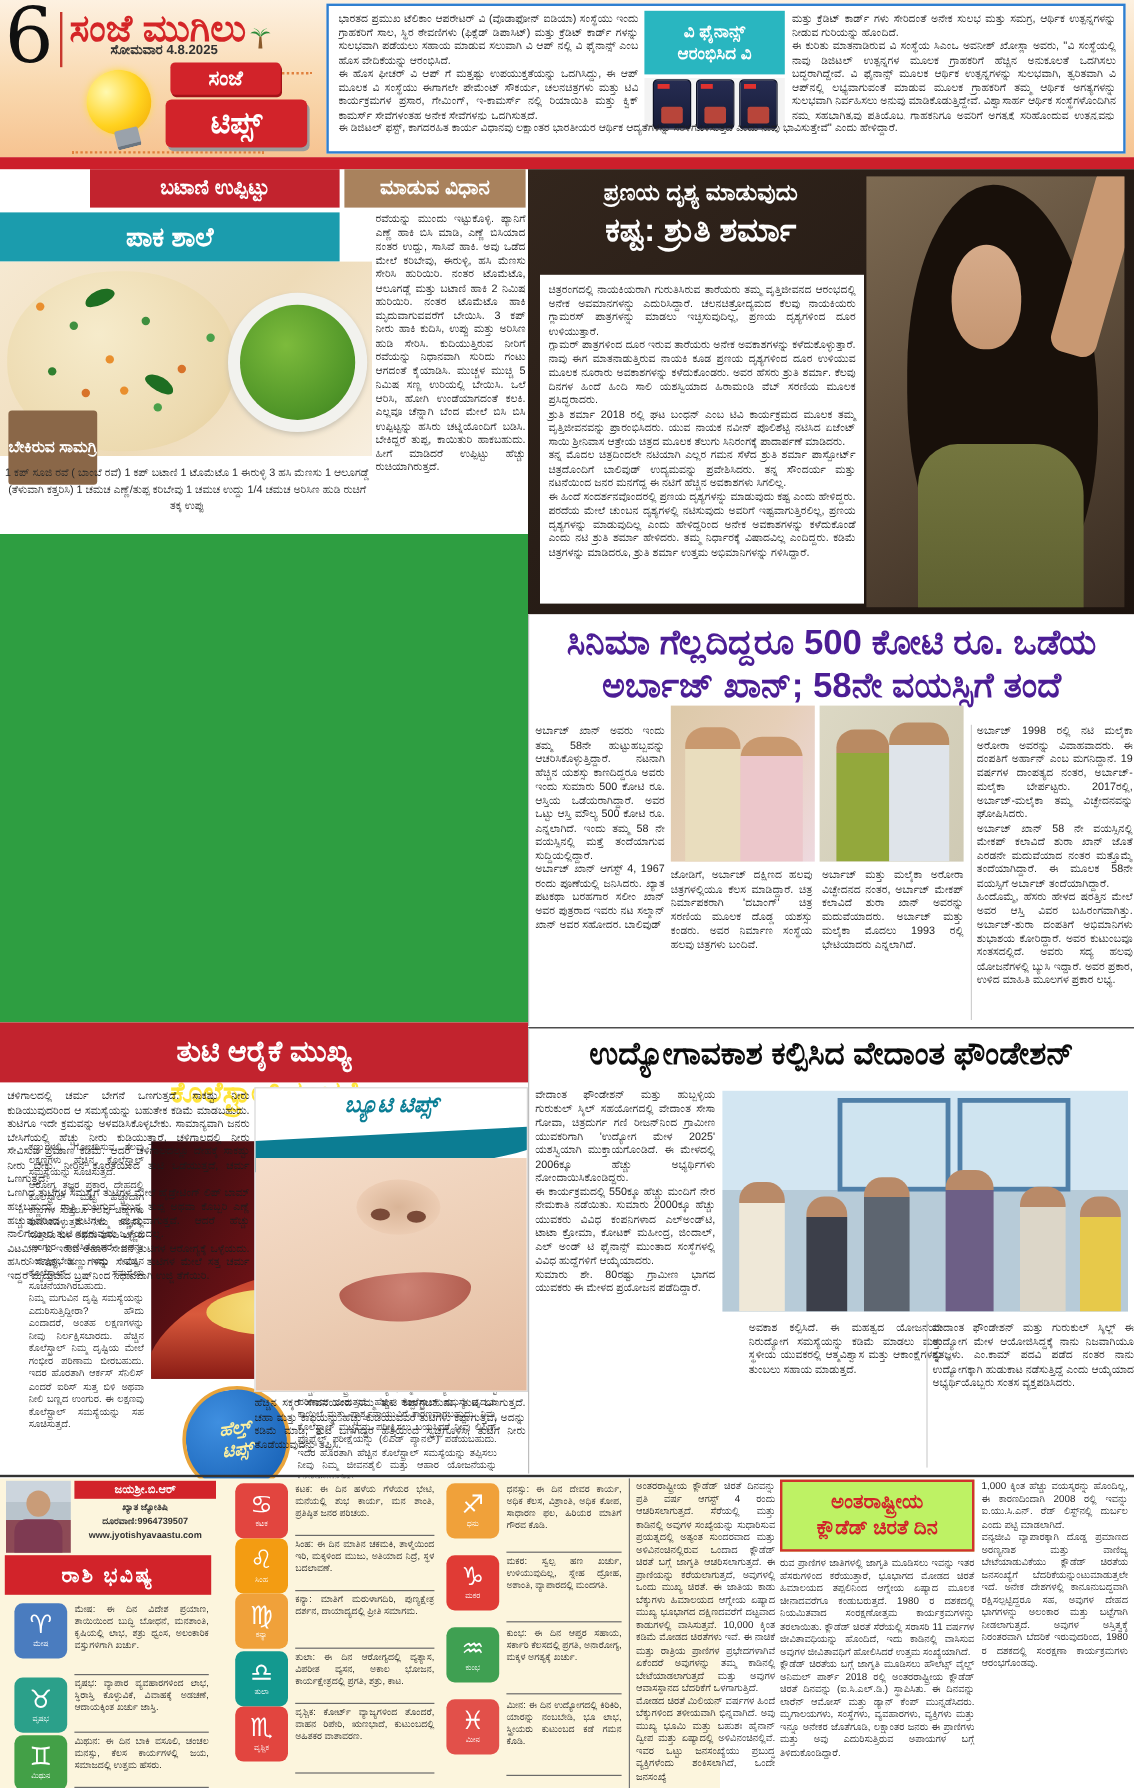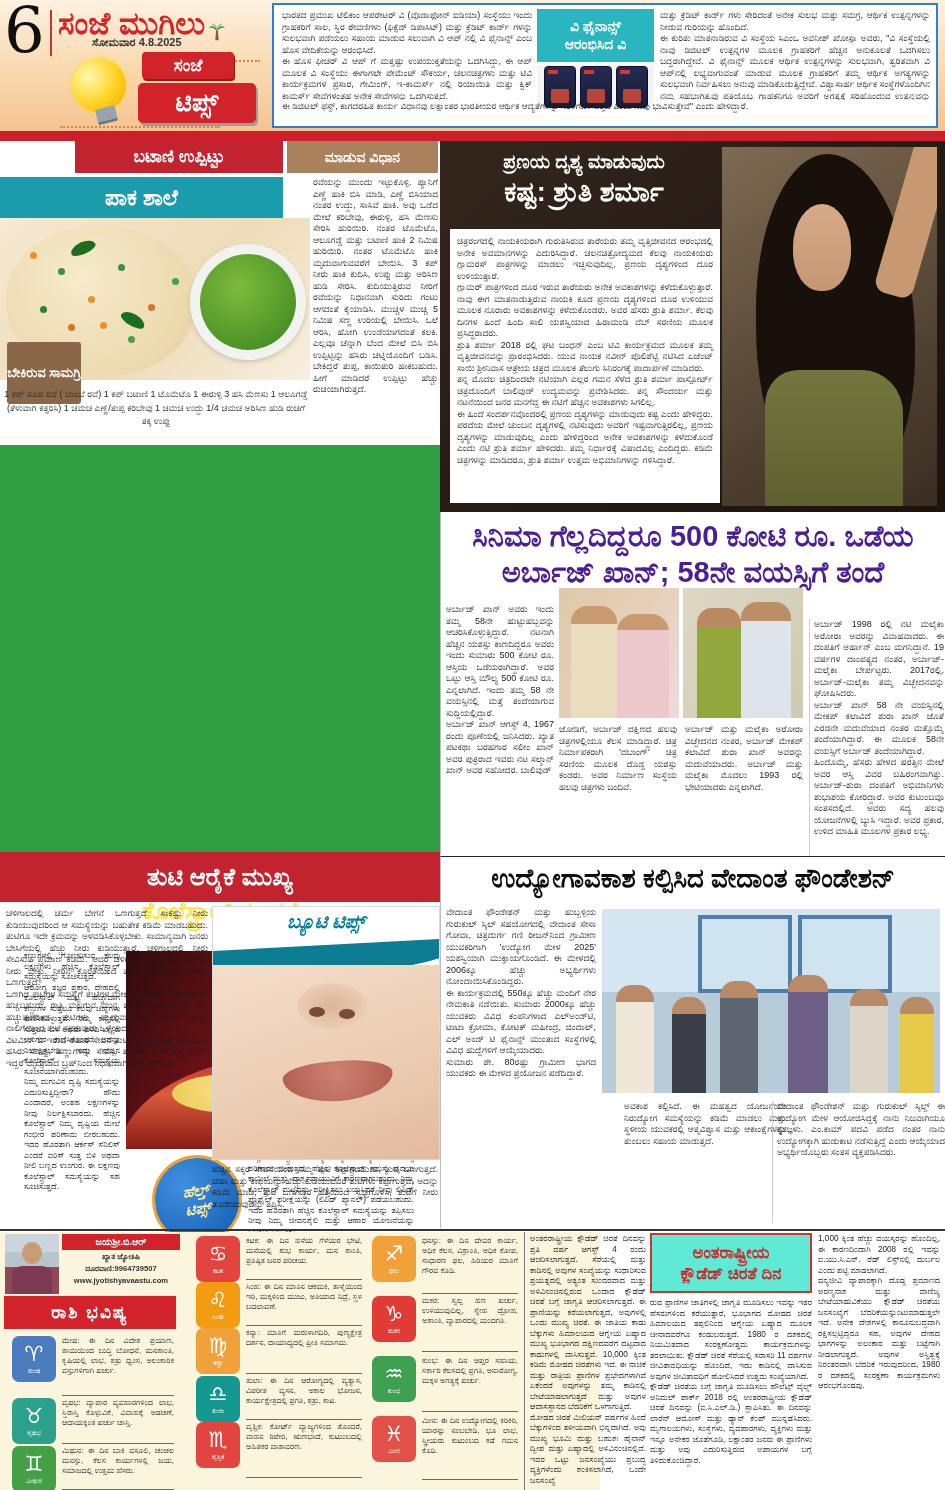--- a/index.html
+++ b/index.html
@@ -28,21 +28,21 @@
   .fin-phones{left:263px;top:60px;width:117px;height:43px;display:flex;gap:4px;justify-content:center;align-items:center;background:#f3f3f3;}
   .phone{width:30px;height:40px;background:linear-gradient(#262c52,#171c38);border:1px solid #0d1126;border-radius:4px;position:relative;overflow:hidden;}
   .phone i{position:absolute;left:3px;top:3px;width:10px;height:4px;background:#e0312e;}
   .phone b{position:absolute;left:6px;bottom:4px;width:18px;height:14px;background:#b8453a;border-radius:2px;}
 
   
   .rule-red{background:#cc1f2b;}
 
   
   .recipe-title{left:75px;top:141px;width:208px;height:32px;background:#c2232e;color:#fff;font-weight:bold;font-size:17px;display:flex;align-items:center;justify-content:center;}
-  .method-title{left:287px;top:141px;width:151px;height:32px;background:#a9825d;color:#fff;font-weight:bold;font-size:14px;display:flex;align-items:center;justify-content:center;}
+  .method-title{left:287px;top:141px;width:151px;height:32px;background:#a9825d;color:#fff;font-weight:bold;font-size:17px;display:flex;align-items:center;justify-content:center;}
   .paka-strip{left:0;top:177px;width:283px;height:41px;background:#1b9cad;color:#fff;font-weight:bold;font-size:22px;display:flex;align-items:center;justify-content:center;}
   .food-photo{left:0;top:218px;width:310px;height:162px;background:linear-gradient(135deg,#f6e9d2,#eedbb8 55%,#f8efe0);overflow:hidden;}
   .upma{position:absolute;left:6px;top:8px;width:190px;height:150px;border-radius:48%;background:radial-gradient(circle at 40% 35%,#f6ebcb,#ecd9ae 70%,#e3cb97);}
   .bits{position:absolute;left:30px;top:34px;width:7px;height:7px;border-radius:50%;background:#e98f2e;
         box-shadow:28px 16px 0 #3f8f3f,58px 44px 0 #e98f2e,88px 12px 0 #3f8f3f,118px 52px 0 #d8732a,142px 26px 0 #4aa04a,38px 72px 0 #d8732a,98px 84px 0 #4aa04a,10px 54px 0 #2f7f2f,70px 70px 0 #e98f2e;}
   .leaf{position:absolute;width:26px;height:12px;background:#1e6e22;border-radius:50% 50% 50% 50%/60% 60% 40% 40%;}
   .chutney-plate{position:absolute;right:4px;top:26px;width:116px;height:116px;border-radius:50%;background:#f2f2ee;box-shadow:0 2px 4px #c9c2b2;}
   .chutney{position:absolute;right:14px;top:36px;width:96px;height:96px;border-radius:50%;background:radial-gradient(circle at 40% 35%,#7dbb3c,#4e9427 70%,#3c7d1e);}
   .ing-label{left:7px;top:342px;width:74px;height:62px;background:#8a6748;color:#fff;font-weight:bold;font-size:13px;line-height:1.25;display:flex;align-items:center;justify-content:center;text-align:center;border-radius:3px;}
   .ing-text{left:4px;top:388px;width:304px;height:56px;font-size:9px;line-height:1.5;text-align:center;color:#2a2a2a;overflow:hidden;}
@@ -116,21 +116,21 @@
   .astro-info{left:62px;top:2px;width:118px;height:60px;text-align:center;}
   .astro-name{background:#d2232a;color:#fff;font-weight:bold;font-size:9.5px;padding:2px 0;}
   .astro-line{font-size:7.6px;color:#333;margin-top:2px;font-weight:bold;}
   .rashi-bar{left:4px;top:64px;width:172px;height:33px;background:#d2232a;color:#fff;font-weight:bold;font-size:17px;display:flex;align-items:center;justify-content:center;letter-spacing:2px;}
   .zrow{position:absolute;display:flex;gap:6px;align-items:flex-start;}
   .zicon{width:44px;height:46px;border-radius:7px;display:flex;flex-direction:column;align-items:center;justify-content:center;color:#fff;flex:0 0 44px;}
   .zsym{font-size:21px;line-height:1;font-family:"DejaVu Sans",sans-serif;}
   .zlabel{font-size:6.5px;margin-top:2px;}
   .ztext{font-size:7.8px;line-height:1.3;text-align:justify;border-bottom:1px solid #6a6a6a;padding-bottom:3px;overflow:hidden;}
   .vrule{left:524px;top:1232px;width:1px;height:258px;background:#777;}
-  .leo-hbox{left:650px;top:1233px;width:162px;height:60px;border:2.5px solid #d2322e;background:#5eead4;color:#d2232a;
+  .leo-hbox{left:650px;top:1233px;width:162px;height:60px;border:2.5px solid #d2322e;background:#bef264;color:#d2232a;
             font-weight:bold;font-size:16.5px;display:flex;flex-direction:column;align-items:center;justify-content:center;text-align:center;line-height:1.3;box-sizing:border-box;}
   .leo-col{font-size:8.2px;}
 </style>
 </head>
 <body>
 
 <div class="page">
 
   <div class="abs header">
     <div class="abs page-num">6</div>
@@ -252,21 +252,21 @@
         <div class="groom"></div>
         <div class="bride"></div>
       </div>
       <div class="couple">
         <div class="malaika"></div>
         <div class="arbaazman"></div>
       </div>
     </div>
     <div class="abs body-text" style="left:118px;top:212px;width:118px;height:126px;">ಜೋಡಿಗೆ, ಅರ್ಬಾಜ್ ದಕ್ಷಿಣದ ಹಲವು ಚಿತ್ರಗಳಲ್ಲಿಯೂ ಕೆಲಸ ಮಾಡಿದ್ದಾರೆ. ಚಿತ್ರ ನಿರ್ಮಾಪಕರಾಗಿ 'ದಬಾಂಗ್' ಚಿತ್ರ ಸರಣಿಯ ಮೂಲಕ ದೊಡ್ಡ ಯಶಸ್ಸು ಕಂಡರು. ಅವರ ನಿರ್ಮಾಣ ಸಂಸ್ಥೆಯ ಹಲವು ಚಿತ್ರಗಳು ಬಂದಿವೆ.</div>
     <div class="abs body-text" style="left:244px;top:212px;width:118px;height:126px;">ಅರ್ಬಾಜ್ ಮತ್ತು ಮಲೈಕಾ ಅರೋರಾ ವಿಚ್ಛೇದನದ ನಂತರ, ಅರ್ಬಾಜ್ ಮೇಕಪ್ ಕಲಾವಿದೆ ಶುರಾ ಖಾನ್ ಅವರನ್ನು ಮದುವೆಯಾದರು. ಅರ್ಬಾಜ್ ಮತ್ತು ಮಲೈಕಾ ಮೊದಲು 1993 ರಲ್ಲಿ ಭೇಟಿಯಾದರು ಎನ್ನಲಾಗಿದೆ.</div>
-    <div class="abs body-text" style="left:368px;top:92px;width:130px;height:246px;border-left:1px solid #cfcfcf;padding-left:4px;margin-top:15px;">ಅರ್ಬಾಜ್ 1998 ರಲ್ಲಿ ನಟಿ ಮಲೈಕಾ ಅರೋರಾ ಅವರನ್ನು ವಿವಾಹವಾದರು. ಈ ದಂಪತಿಗೆ ಅರ್ಹಾನ್ ಎಂಬ ಮಗನಿದ್ದಾನೆ. 19 ವರ್ಷಗಳ ದಾಂಪತ್ಯದ ನಂತರ, ಅರ್ಬಾಜ್-ಮಲೈಕಾ ಬೇರ್ಪಟ್ಟರು. 2017ರಲ್ಲಿ, ಅರ್ಬಾಜ್-ಮಲೈಕಾ ತಮ್ಮ ವಿಚ್ಛೇದನವನ್ನು ಘೋಷಿಸಿದರು.
+    <div class="abs body-text" style="left:368px;top:92px;width:130px;height:246px;border-left:1px solid #cfcfcf;padding-left:4px;">ಅರ್ಬಾಜ್ 1998 ರಲ್ಲಿ ನಟಿ ಮಲೈಕಾ ಅರೋರಾ ಅವರನ್ನು ವಿವಾಹವಾದರು. ಈ ದಂಪತಿಗೆ ಅರ್ಹಾನ್ ಎಂಬ ಮಗನಿದ್ದಾನೆ. 19 ವರ್ಷಗಳ ದಾಂಪತ್ಯದ ನಂತರ, ಅರ್ಬಾಜ್-ಮಲೈಕಾ ಬೇರ್ಪಟ್ಟರು. 2017ರಲ್ಲಿ, ಅರ್ಬಾಜ್-ಮಲೈಕಾ ತಮ್ಮ ವಿಚ್ಛೇದನವನ್ನು ಘೋಷಿಸಿದರು.
 ಅರ್ಬಾಜ್ ಖಾನ್ 58 ನೇ ವಯಸ್ಸಿನಲ್ಲಿ ಮೇಕಪ್ ಕಲಾವಿದೆ ಶುರಾ ಖಾನ್ ಜೊತೆ ಎರಡನೇ ಮದುವೆಯಾದ ನಂತರ ಮತ್ತೊಮ್ಮೆ ತಂದೆಯಾಗಿದ್ದಾರೆ. ಈ ಮೂಲಕ 58ನೇ ವಯಸ್ಸಿಗೆ ಅರ್ಬಾಜ್ ತಂದೆಯಾಗಿದ್ದಾರೆ.
 ಹಿಂದೊಮ್ಮೆ, ಹೆಸರು ಹೇಳದ ಷರತ್ತಿನ ಮೇಲೆ ಅವರ ಆಸ್ತಿ ವಿವರ ಬಹಿರಂಗವಾಗಿತ್ತು. ಅರ್ಬಾಜ್-ಶುರಾ ದಂಪತಿಗೆ ಅಭಿಮಾನಿಗಳು ಶುಭಾಶಯ ಕೋರಿದ್ದಾರೆ. ಅವರ ಕುಟುಂಬವೂ ಸಂತಸದಲ್ಲಿದೆ. ಅವರು ಸದ್ಯ ಹಲವು ಯೋಜನೆಗಳಲ್ಲಿ ಬ್ಯುಸಿ ಇದ್ದಾರೆ. ಅವರ ಪ್ರಕಾರ, ಉಳಿದ ಮಾಹಿತಿ ಮೂಲಗಳ ಪ್ರಕಾರ ಲಭ್ಯ.</div>
   </div>
 
   <div class="abs lip-bar">ತುಟಿ ಆರೈಕೆ ಮುಖ್ಯ</div>
   <div class="abs lip-left body-text">ಚಳಿಗಾಲದಲ್ಲಿ ಚರ್ಮ ಬೇಗನೆ ಒಣಗುತ್ತದೆ. ಸಾಕಷ್ಟು ನೀರು ಕುಡಿಯುವುದರಿಂದ ಆ ಸಮಸ್ಯೆಯನ್ನು ಬಹುತೇಕ ಕಡಿಮೆ ಮಾಡಬಹುದು. ತುಟಿಗೂ ಇದೇ ಕ್ರಮವನ್ನು ಅಳವಡಿಸಿಕೊಳ್ಳಬೇಕು. ಸಾಮಾನ್ಯವಾಗಿ ಜನರು ಬೇಸಿಗೆಯಲ್ಲಿ ಹೆಚ್ಚು ನೀರು ಕುಡಿಯುತ್ತಾರೆ, ಚಳಿಗಾಲದಲ್ಲಿ ನೀರು ಸೇವಿಸುವ ಪ್ರಮಾಣ ಕಡಿಮೆ. ಆದರೆ ಚಳಿಗಾಲದಲ್ಲೂ ದೇಹಕ್ಕೆ ಸಾಕಷ್ಟು ನೀರು ಬೇಕು. ನೀರಿನ ಕೊರತೆಯಿಂದ ತುಟಿ ಒಡೆಯುತ್ತದೆ, ಚರ್ಮ ಒಣಗುತ್ತದೆ.
 ಒಣಗಿದ ತುಟಿಗಳ ಸಮಸ್ಯೆಗೆ ತುಟಿಗಳ ಮೇಲೆ ಹೈಡ್ರೇಟಿಂಗ್ ಲಿಪ್ ಬಾಮ್ ಹಚ್ಚಬಹುದು. ರಾತ್ರಿ ಮಲಗುವ ಮುನ್ನ ತುಪ್ಪ ಅಥವಾ ಕೊಬ್ಬರಿ ಎಣ್ಣೆ ಹಚ್ಚುವುದರಿಂದ ತುಟಿಗಳು ಮೃದುವಾಗುತ್ತವೆ. ಆದರೆ ಹೆಚ್ಚು ನಾಲಿಗೆಯಿಂದ ತುಟಿ ಸವರುವುದು ಒಳ್ಳೆಯದಲ್ಲ.
 ವಿಟಮಿನ್ ಬಿ ಇರುವ ಆಹಾರ ಸೇವನೆ ತುಟಿಗಳ ಆರೋಗ್ಯಕ್ಕೆ ಒಳ್ಳೆಯದು. ಹಸಿರು ಸೊಪ್ಪು, ಹಣ್ಣುಗಳನ್ನು ಸೇವಿಸಿ. ತುಟಿಗಳ ಮೇಲೆ ಸತ್ತ ಚರ್ಮ ಇದ್ದರೆ ಮೃದುವಾದ ಬ್ರಷ್‌ನಿಂದ ನಿಧಾನವಾಗಿ ಉಜ್ಜಿ ತೆಗೆಯಿರಿ.</div>
   <div class="abs beauty-box">
     <div class="beauty-title">ಬ್ಯೂಟಿ ಟಿಪ್ಸ್</div>

